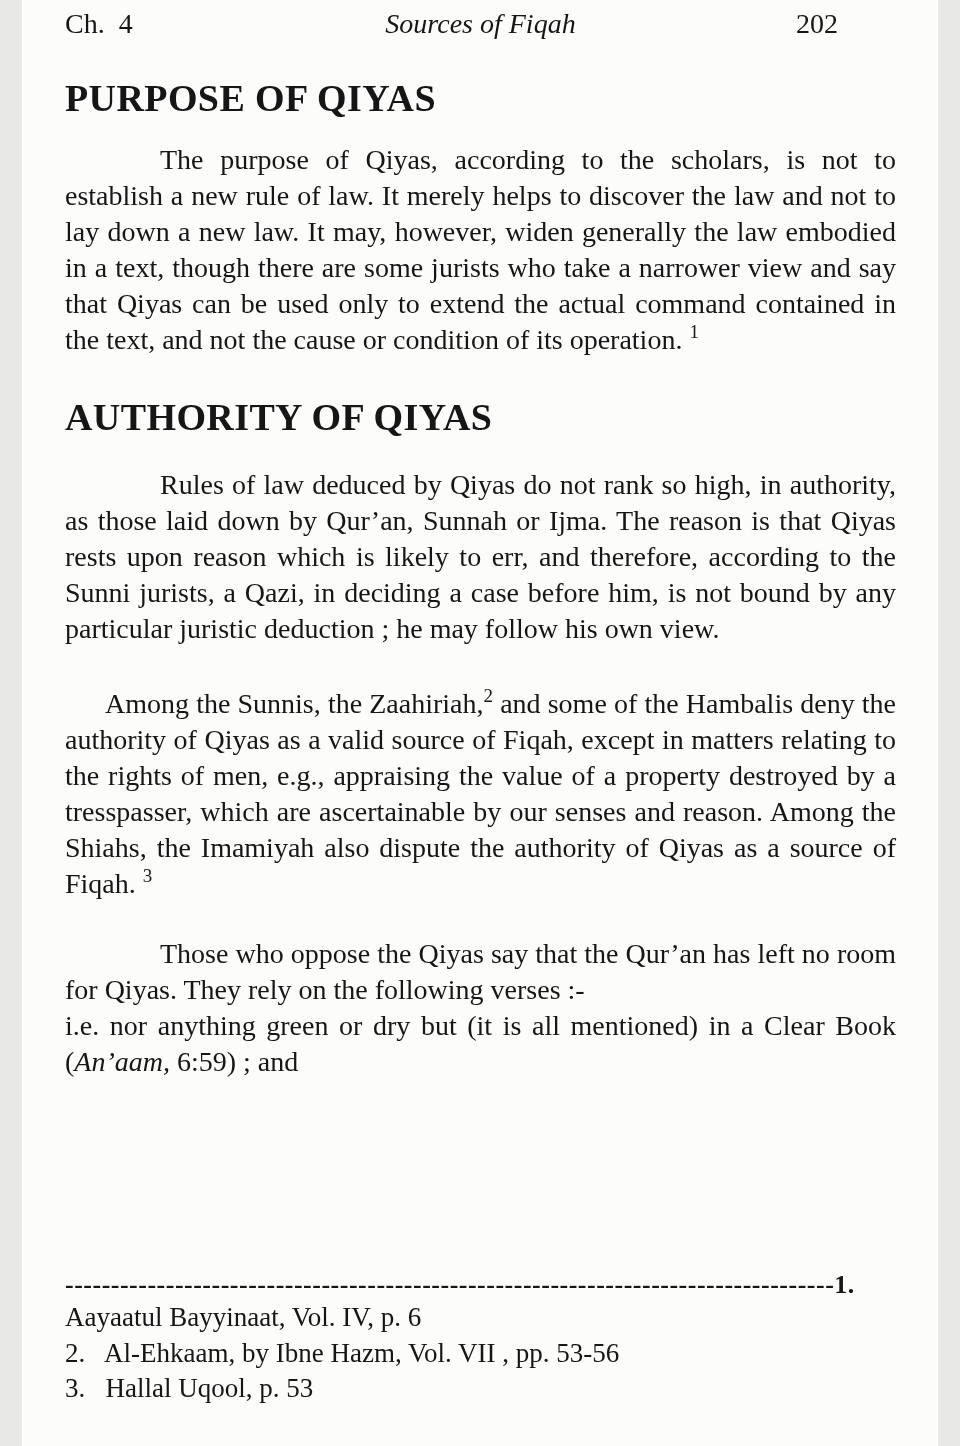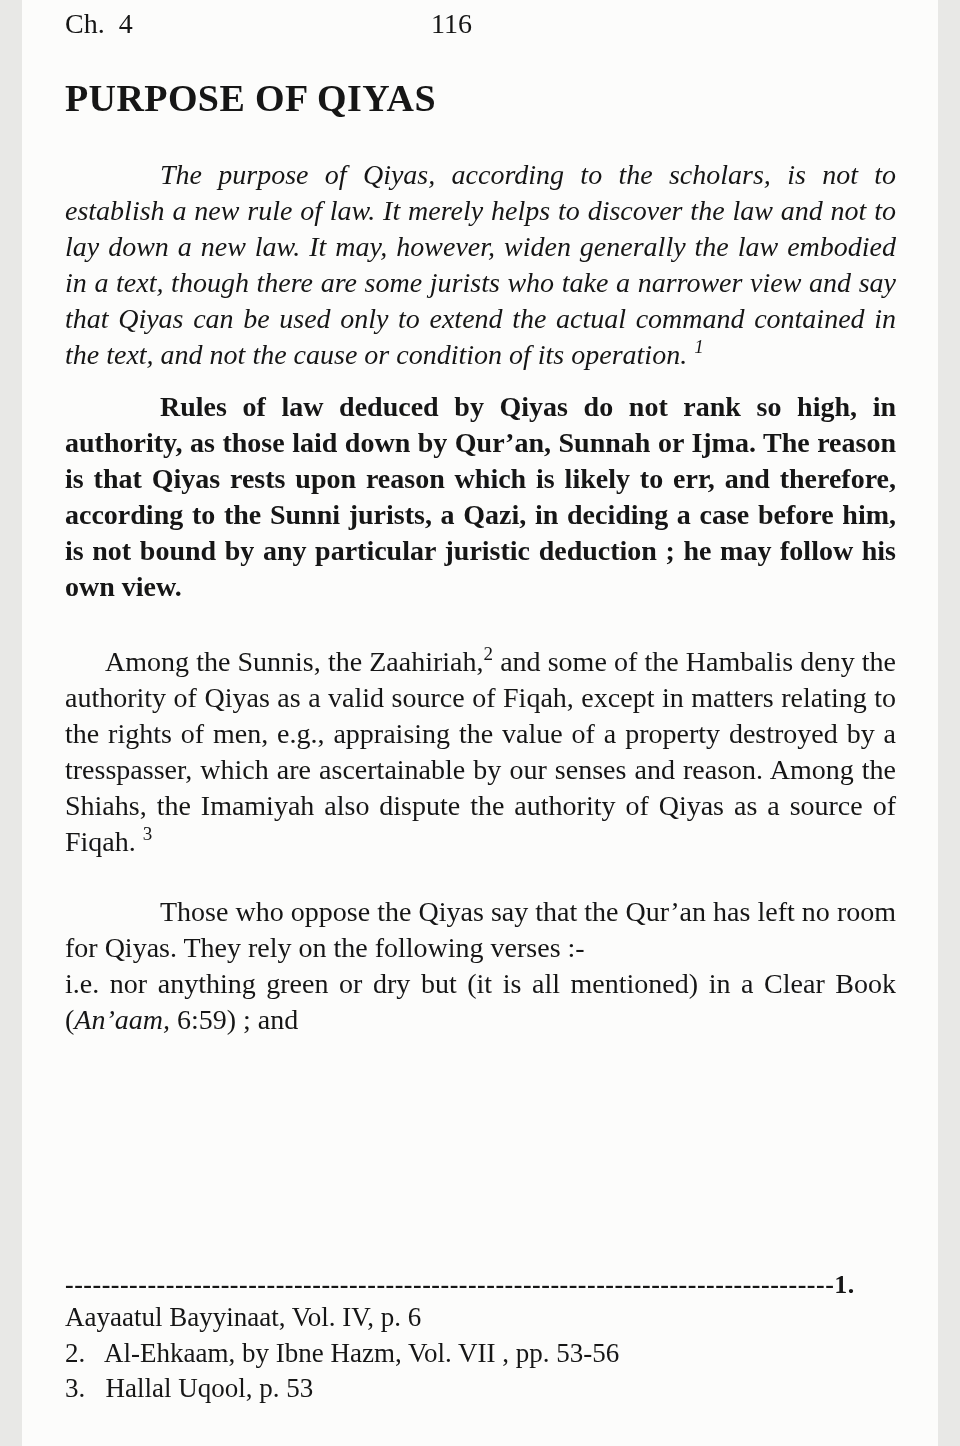--- a/index.html
+++ b/index.html
@@ -39,22 +39,22 @@
   .h-authority { margin-top: 41px; }
 
   
   .para {
     margin: 0;
     text-align: justify;
     line-height: 36px;
   }
   .indent-wide   { text-indent: 95px; }
   .indent-narrow { text-indent: 40px; }
-  .p1 { margin-top: 41px; font-style: italic; }
-  .p2 { margin-top: 16px; font-weight: bold; }
+  .p1 { margin-top: 26px; }
+  .p2 { margin-top: 32px; }
   .p3 { margin-top: 39px; }
   .p4 { margin-top: 34px; }
 
   .seg-sup {
     font-size: 19px;
     line-height: 0;
     vertical-align: 11px;
   }
   .seg-italic { font-style: italic; }
 
@@ -80,27 +80,29 @@
     font-family: Liberation Serif, serif;
   }
 </style>
 </head>
 <body>
 
 <div class="page">
 
   <div class="header">
     <span class="ch">Ch.  4</span>
-    <span class="pagenum">116</span>
+    <span class="title">Sources of Fiqah</span>
+    <span class="pagenum">202</span>
   </div>
 
   <h2 class="heading h-purpose">PURPOSE OF QIYAS</h2>
 
   <p class="para indent-wide p1"><span>The purpose of Qiyas, according to the scholars, is not to establish a new rule of law. It merely helps to discover the law and not to lay down a new law. It may, however, widen generally the law embodied in a text, though there are some jurists who take a narrower view and say that Qiyas can be used only to extend the actual command contained in the text, and not the cause or condition of its operation. </span><span class="seg-sup">1</span></p>
 
+  <h2 class="heading h-authority">AUTHORITY OF QIYAS</h2>
 
   <p class="para indent-wide p2"><span>Rules of law deduced by Qiyas do not rank so high, in authority, as those laid down by Qur’an, Sunnah or Ijma. The reason is that Qiyas rests upon reason which is likely to err, and therefore, according to the Sunni jurists, a Qazi, in deciding a case before him, is not bound by any particular juristic deduction ; he may follow his own view.</span></p>
 
   <p class="para indent-narrow p3"><span>Among the Sunnis, the Zaahiriah,</span><span class="seg-sup">2</span><span> and some of the Hambalis deny the authority of Qiyas as a valid source of Fiqah, except in matters relating to the rights of men, e.g., appraising the value of a property destroyed by a tresspasser, which are ascertainable by our senses and reason. Among the Shiahs, the Imamiyah also dispute the authority of Qiyas as a source of Fiqah. </span><span class="seg-sup">3</span></p>
 
   <p class="para indent-wide p4"><span>Those who oppose the Qiyas say that the Qur’an has left no room for Qiyas. They rely on the following verses :-</span><br><span>i.e. nor anything green or dry but (it is all mentioned) in a Clear Book (</span><span class="seg-italic">An’aam,</span><span> 6:59) ; and</span></p>
 
   <div class="footnotes">
     <div class="divider"><span>------------------------------------------------------------------------------------</span><span>1.</span></div>
     <div class="fn">Aayaatul Bayyinaat, Vol. IV, p. 6</div>

